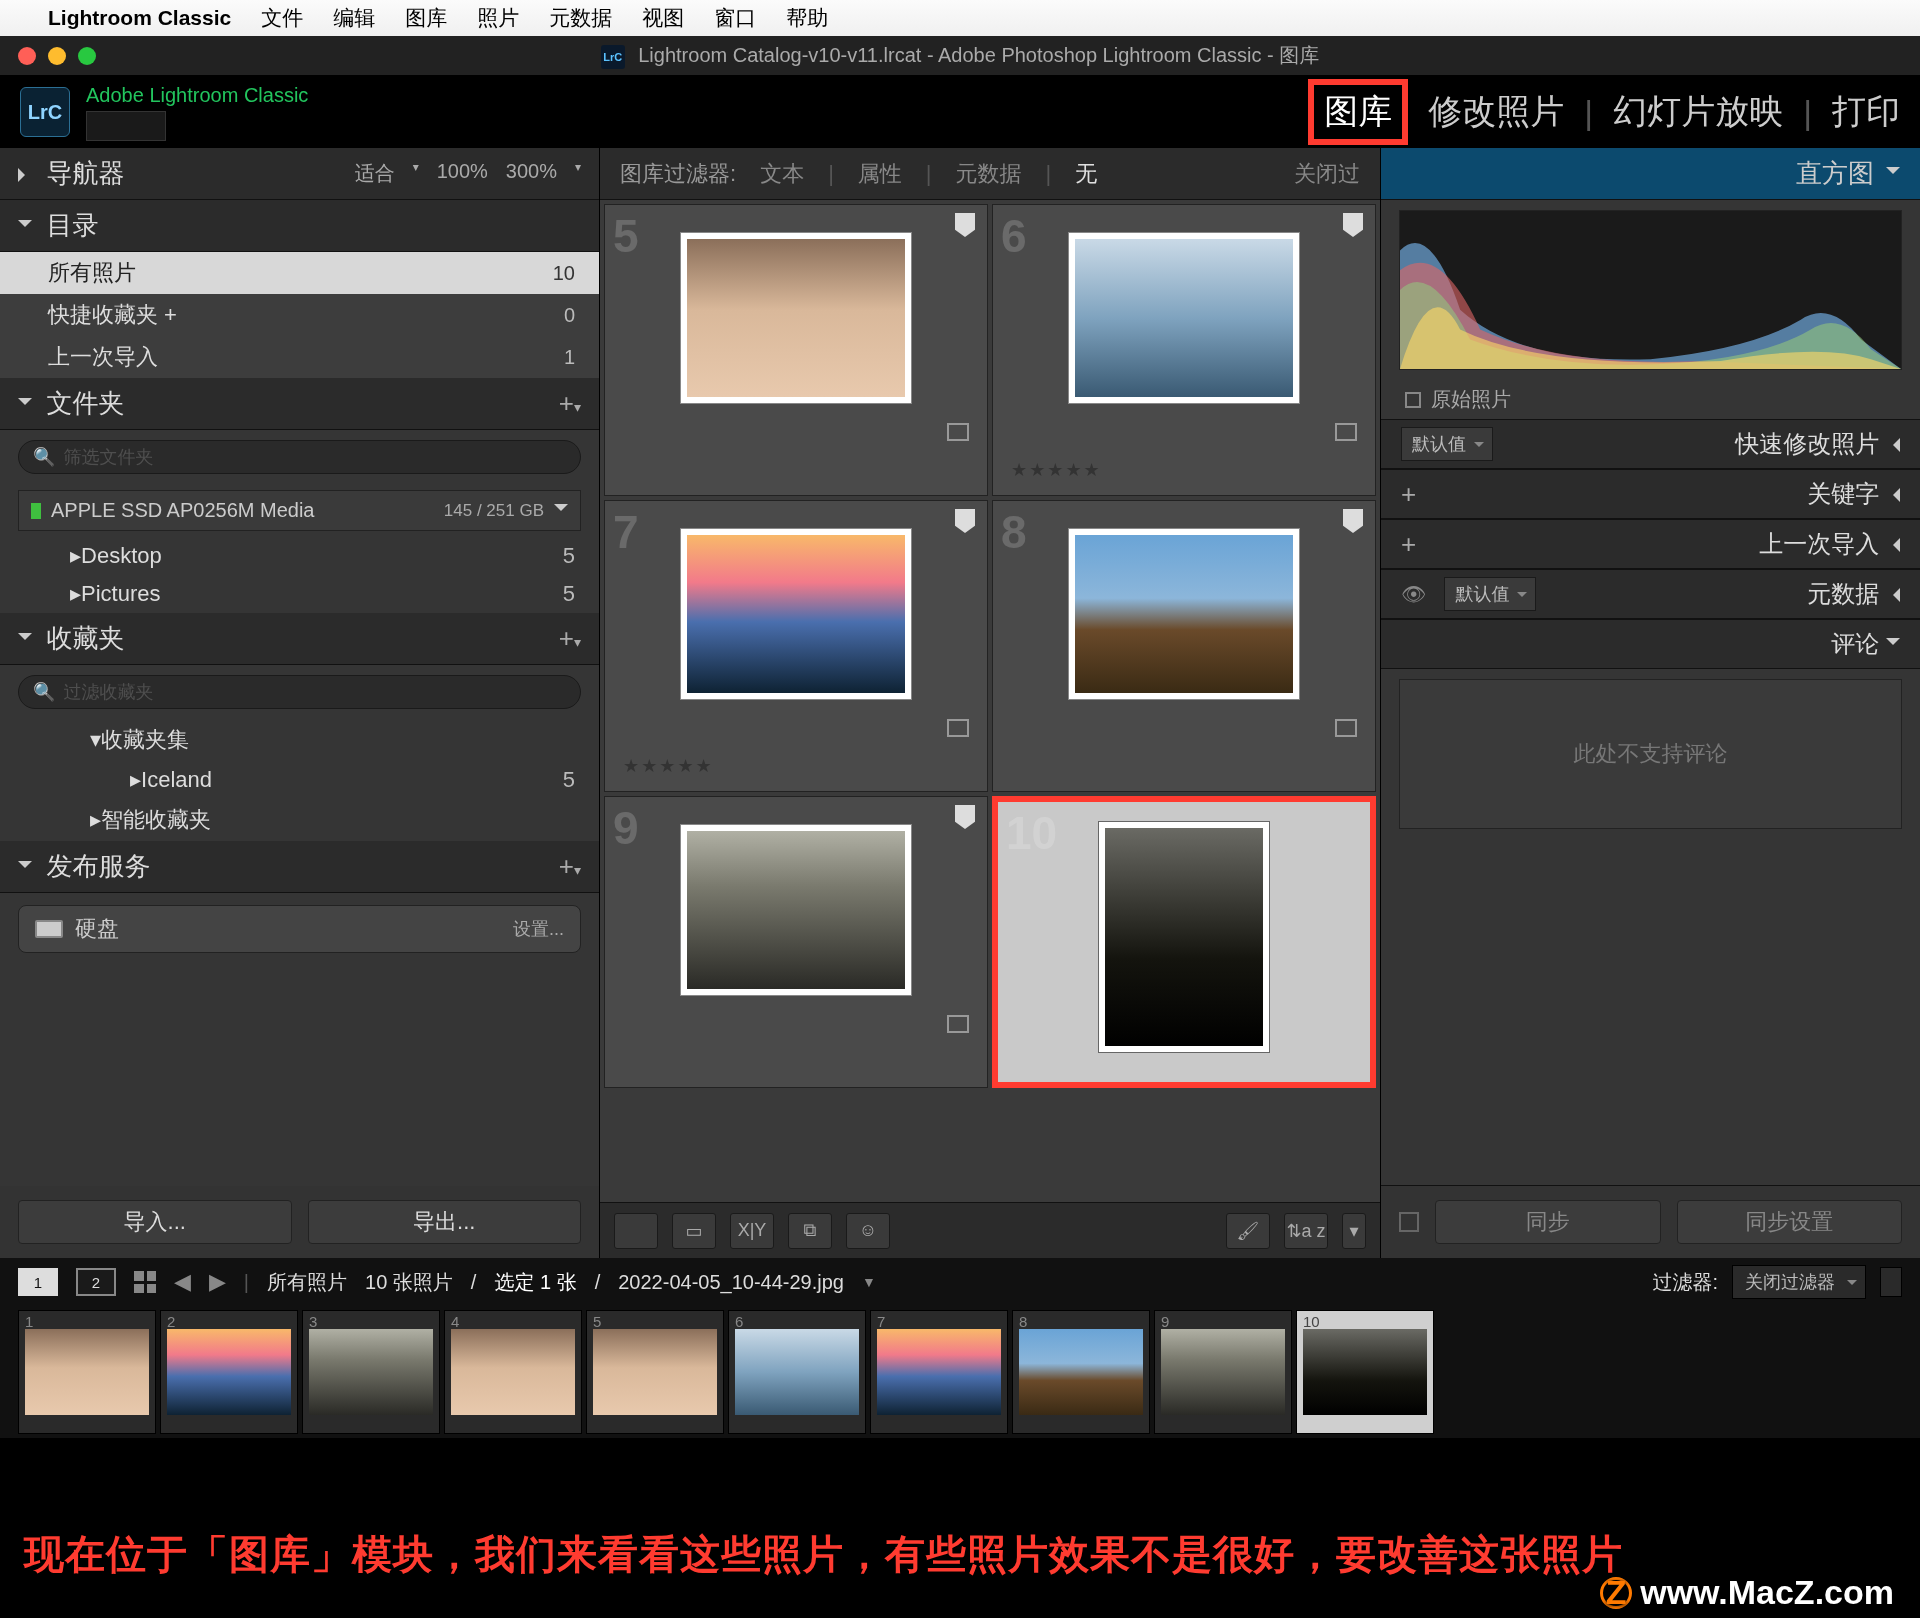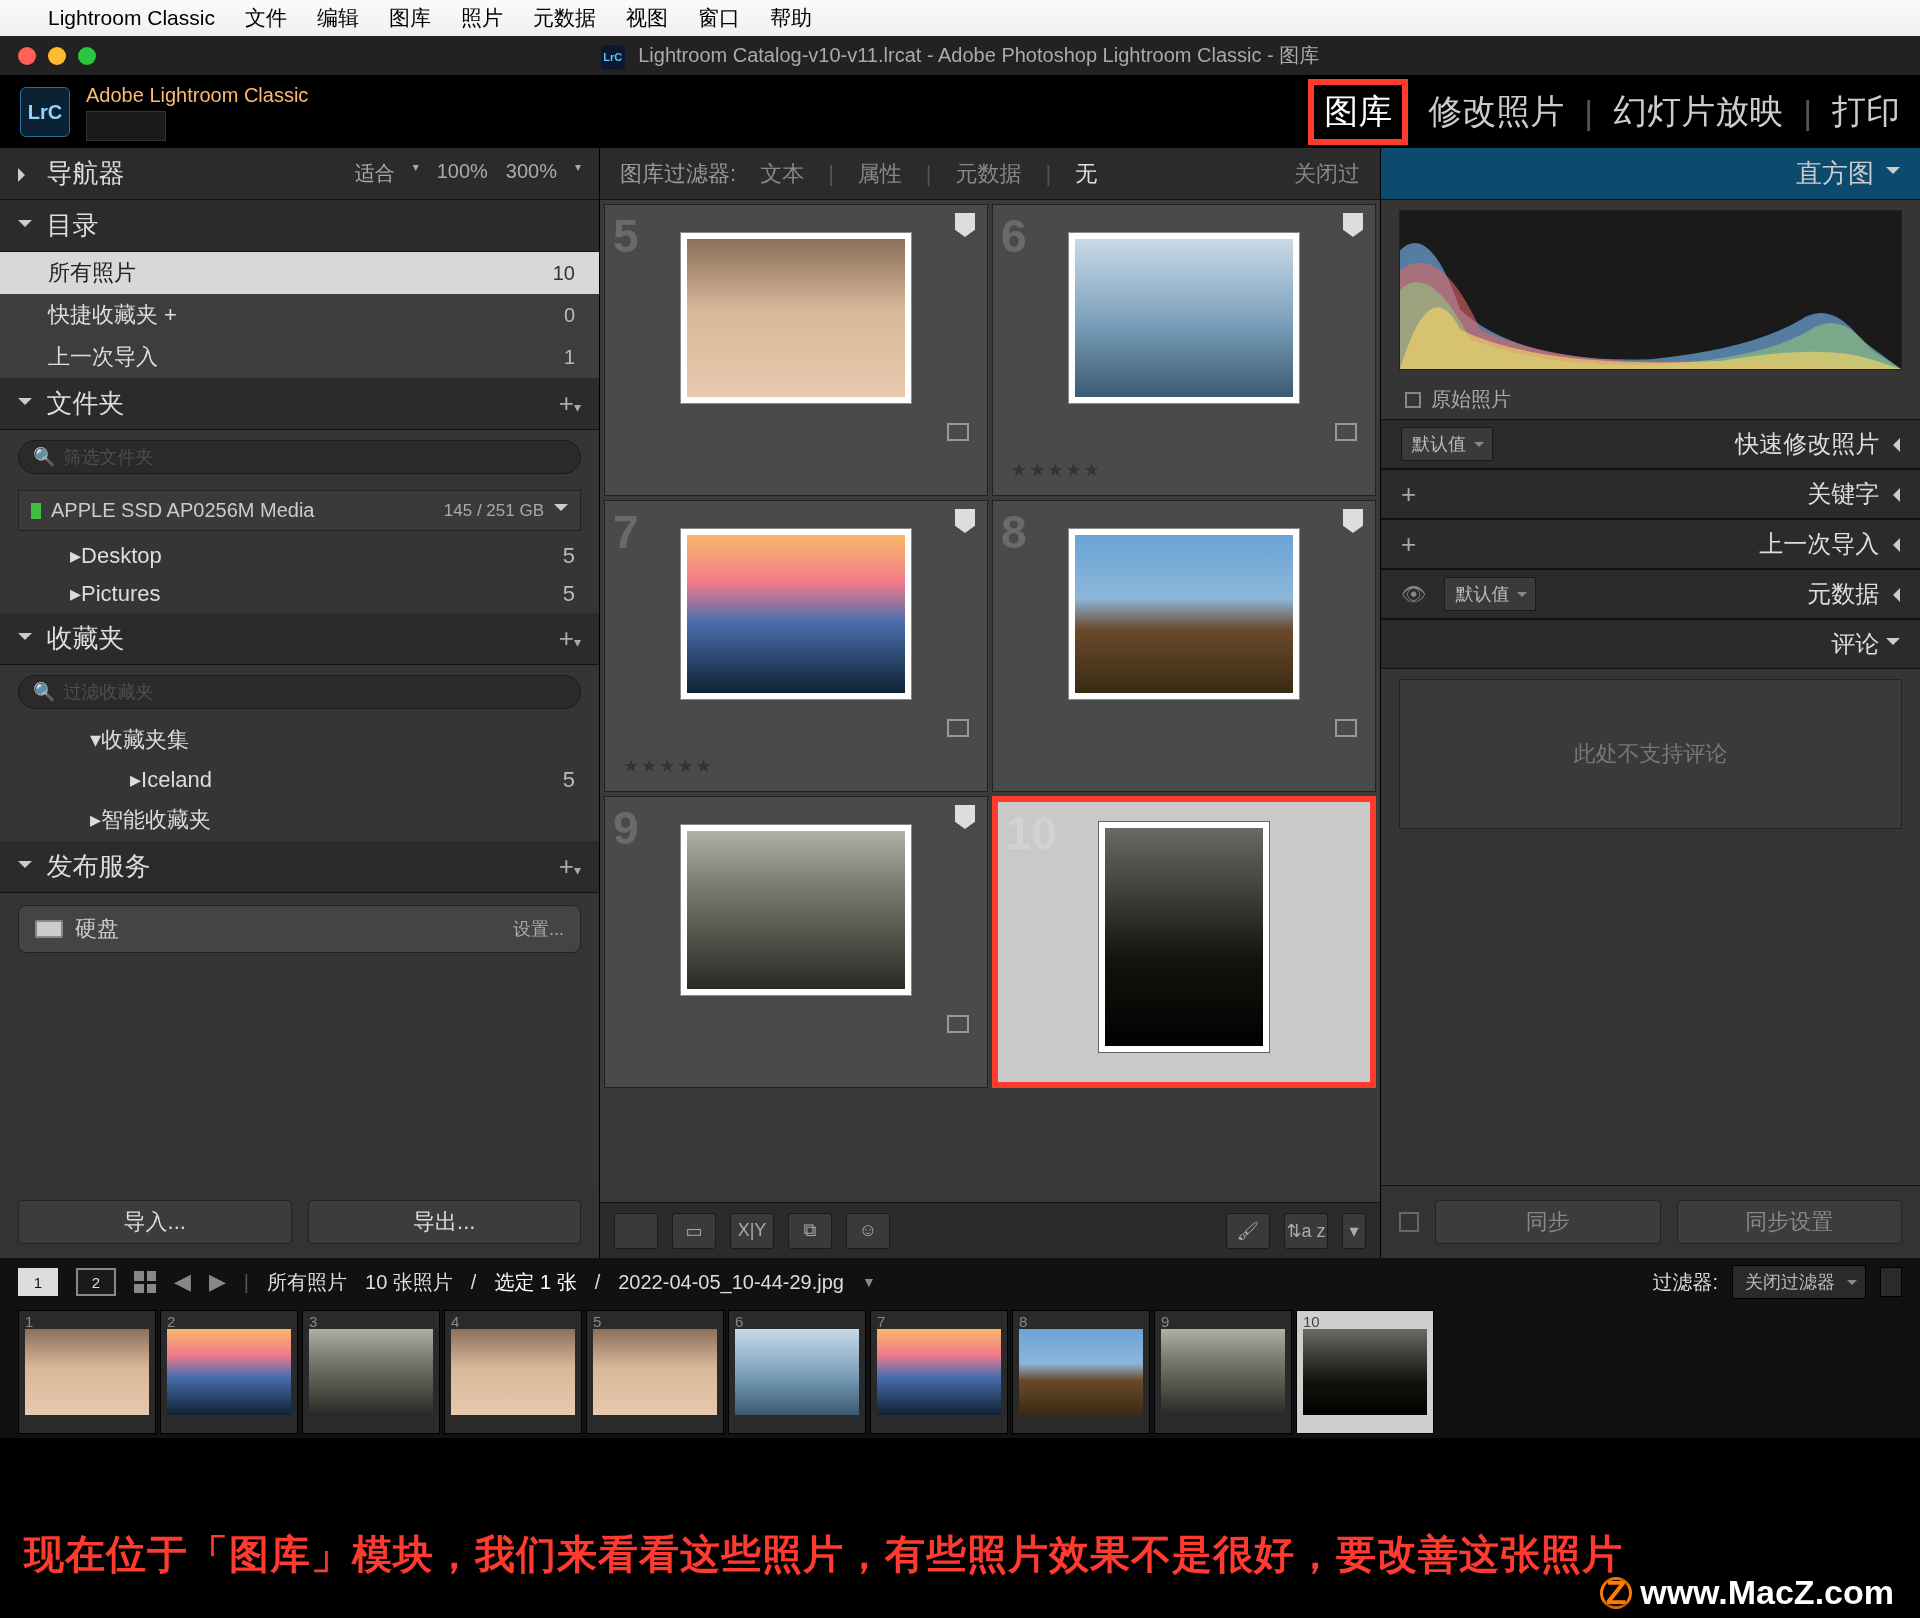--- a/index.html
+++ b/index.html
@@ -1,35 +1,35 @@
 <!DOCTYPE html>
 <html><head>
 <meta charset="utf-8">
 <style>
 * { margin:0; padding:0; box-sizing:border-box; font-family:-apple-system,"Helvetica Neue",Arial,sans-serif; -webkit-font-smoothing:antialiased; }
 body { background:#000; width:1920px; height:1618px; overflow:hidden; color:#ccc; position:relative; }
 
 
 .mac-menubar { height:36px; background:linear-gradient(#fbfbfb,#f0f0f0); display:flex; align-items:center; padding:0 18px; gap:30px; color:#000; font-size:21px; }
-.mac-menubar .appname { font-weight:400; }
+.mac-menubar .appname { font-weight:700; }
 .mac-menubar .apple { font-size:24px; }
 
 
 .win-title { height:40px; background:#222; display:flex; align-items:center; border-bottom:1px solid #000; position:relative; }
 .traffic { display:flex; gap:12px; margin-left:18px; }
 .traffic span { width:18px; height:18px; border-radius:50%; display:block; }
 .tl-close{background:#ff5f57}.tl-min{background:#febc2e}.tl-max{background:#28c840}
 .win-title .title { position:absolute; left:0; right:0; text-align:center; color:#aaa; font-size:20px; pointer-events:none; }
 .win-title .lrc-badge { display:inline-flex; width:24px; height:24px; background:#0a192b; color:#5bc2ff; font-size:11px; font-weight:700; align-items:center; justify-content:center; border-radius:3px; margin-right:8px; vertical-align:middle; }
 
 
 .lr-header { height:72px; background:#000; display:flex; align-items:center; padding:0 20px; justify-content:space-between; }
 .lr-logo { display:flex; align-items:center; gap:16px; }
 .lr-logo .badge { width:50px; height:50px; background:#0a2233; border:1px solid #2b6f94; color:#8fd4ff; display:flex; align-items:center; justify-content:center; font-weight:700; font-size:20px; border-radius:6px; }
-.lr-logo .txt { color:#fdba74; font-size:20px; }
+.lr-logo .txt { color:#22c55e; font-size:20px; }
 .lr-logo .swatch { width:80px; height:30px; background:#1a1a1a; border:1px solid #333; margin-top:4px; }
 .modules { display:flex; align-items:center; gap:20px; font-size:34px; color:#ccc; }
 .modules .sep{ color:#555; }
 .modules .mod { cursor:pointer; }
 .modules .active { color:#fff; border:6px solid #ff3b30; padding:4px 10px; }
 
 
 .main { display:flex; height:1110px; background:#1a1a1a; }
 .panel-left,.panel-right { background:#353535; display:flex; flex-direction:column; }
 .panel-left { width:600px; border-right:1px solid #000;}

